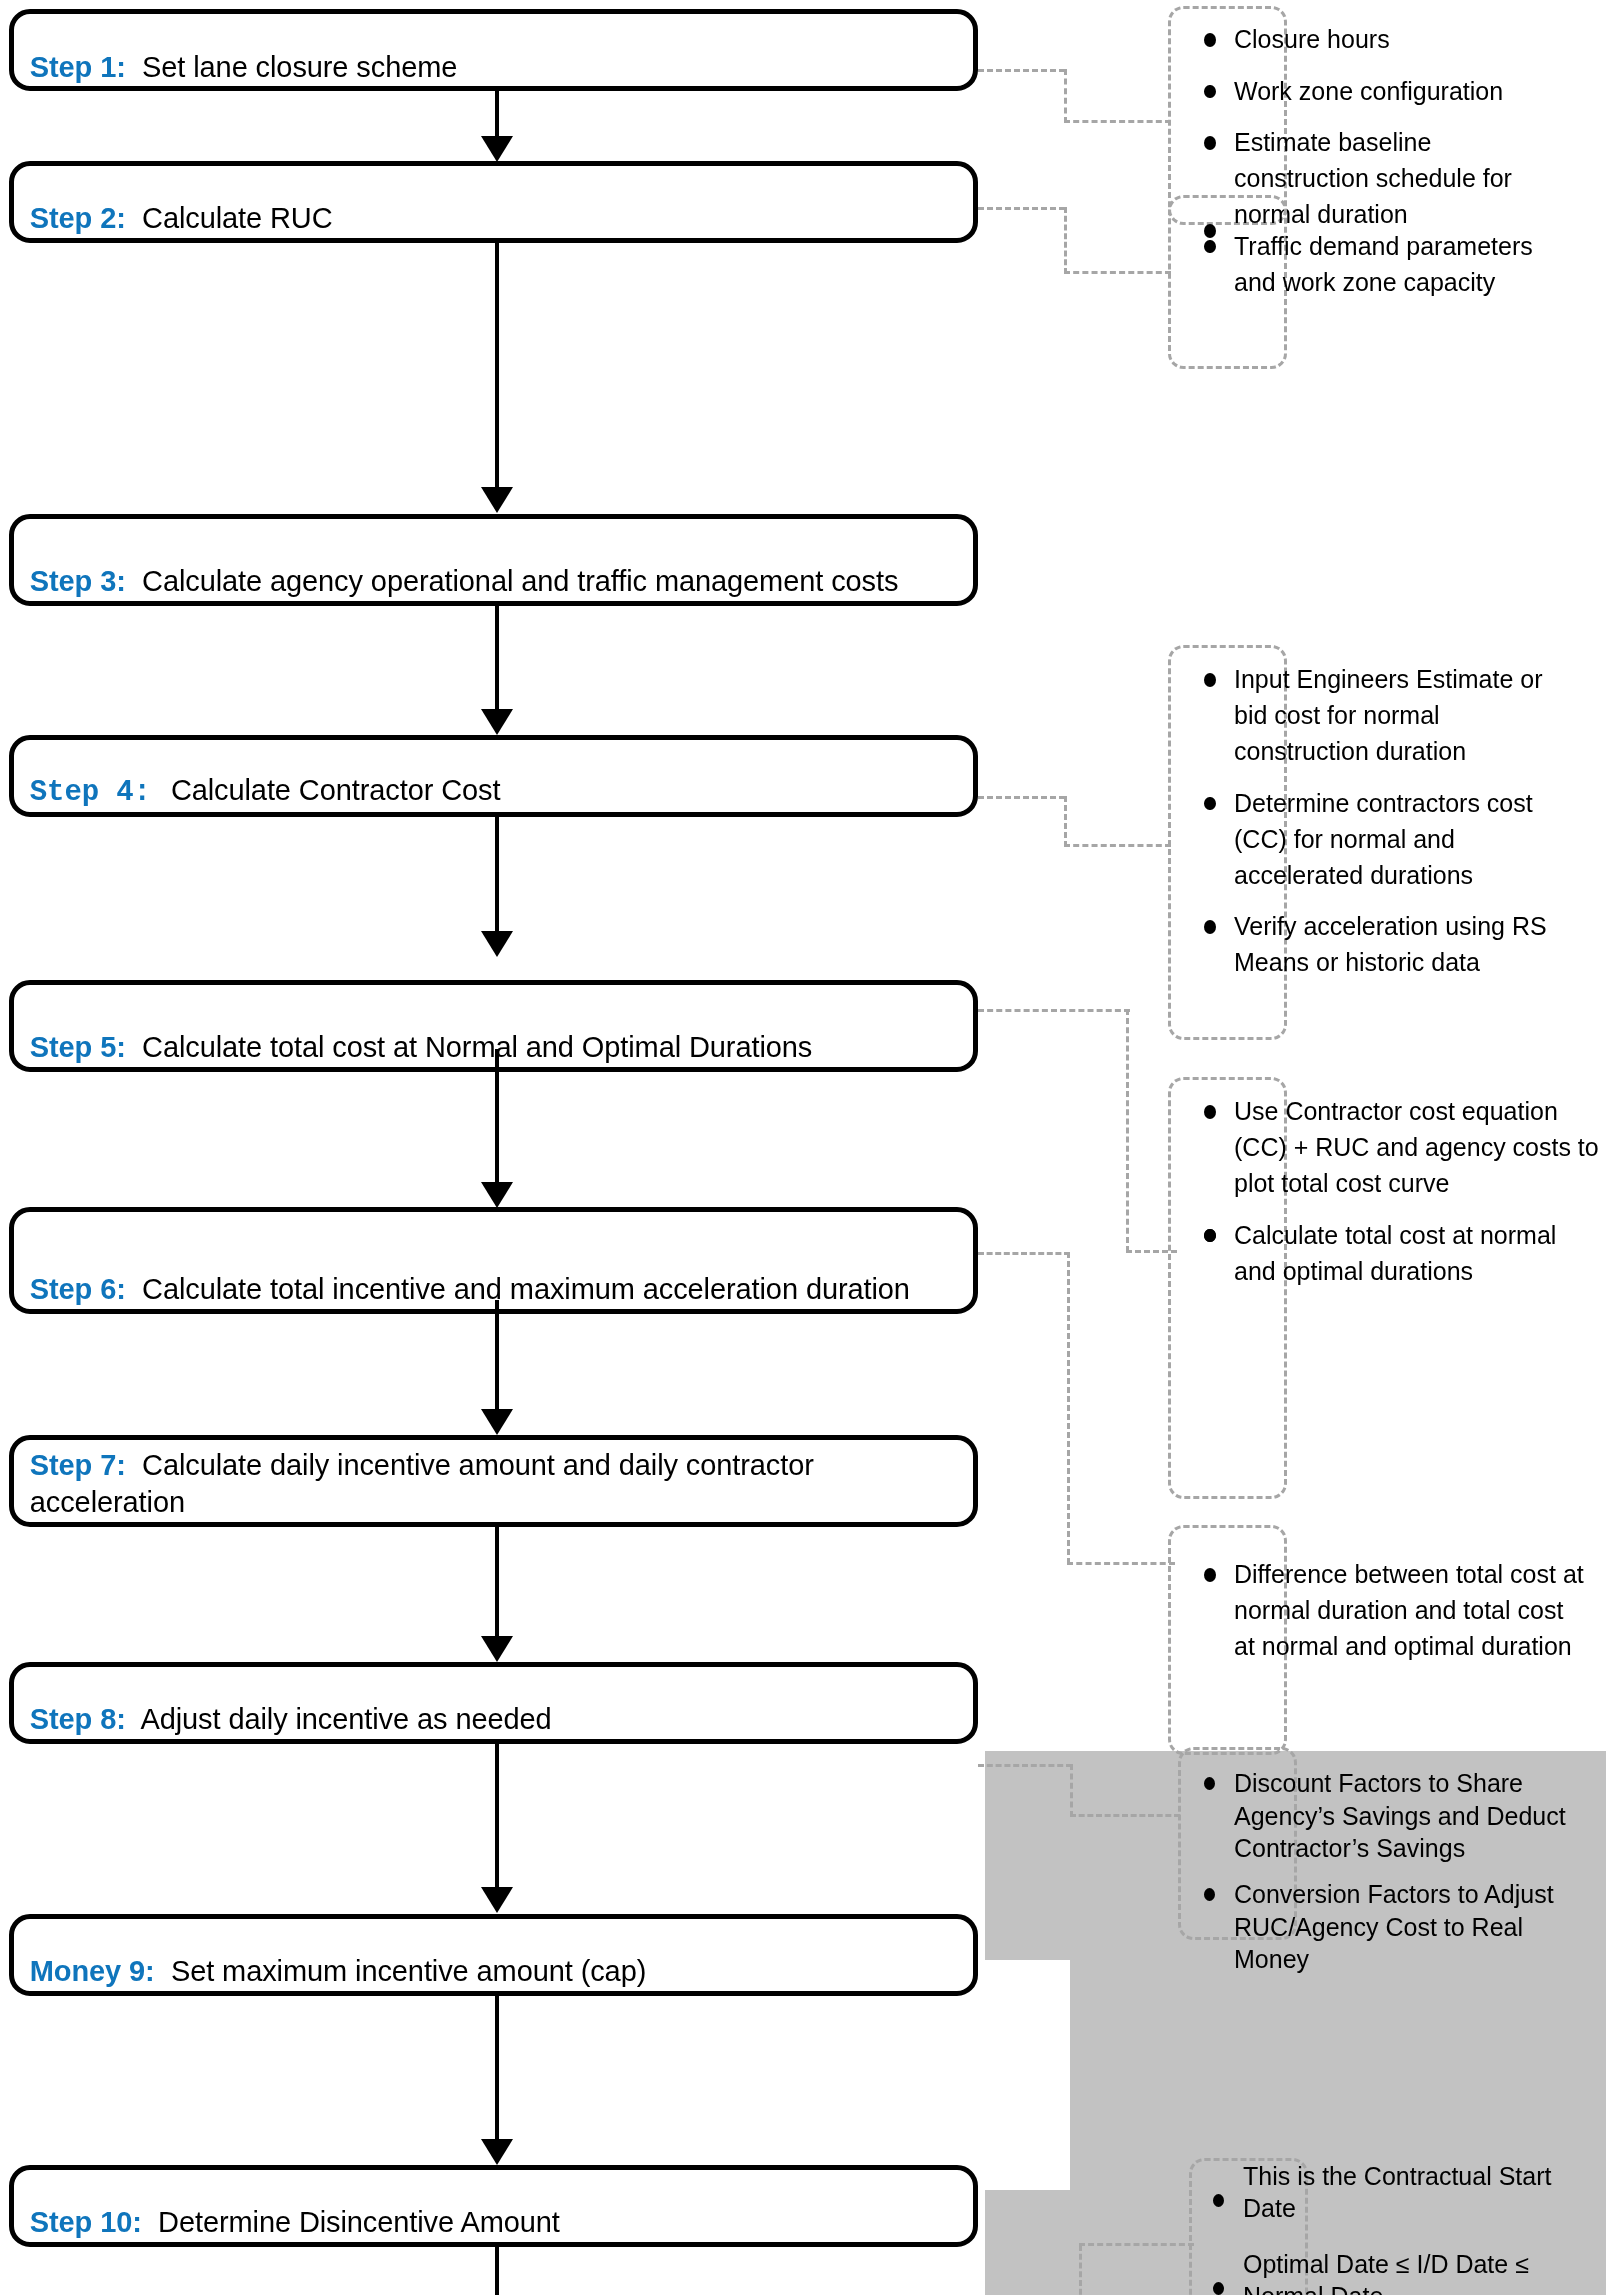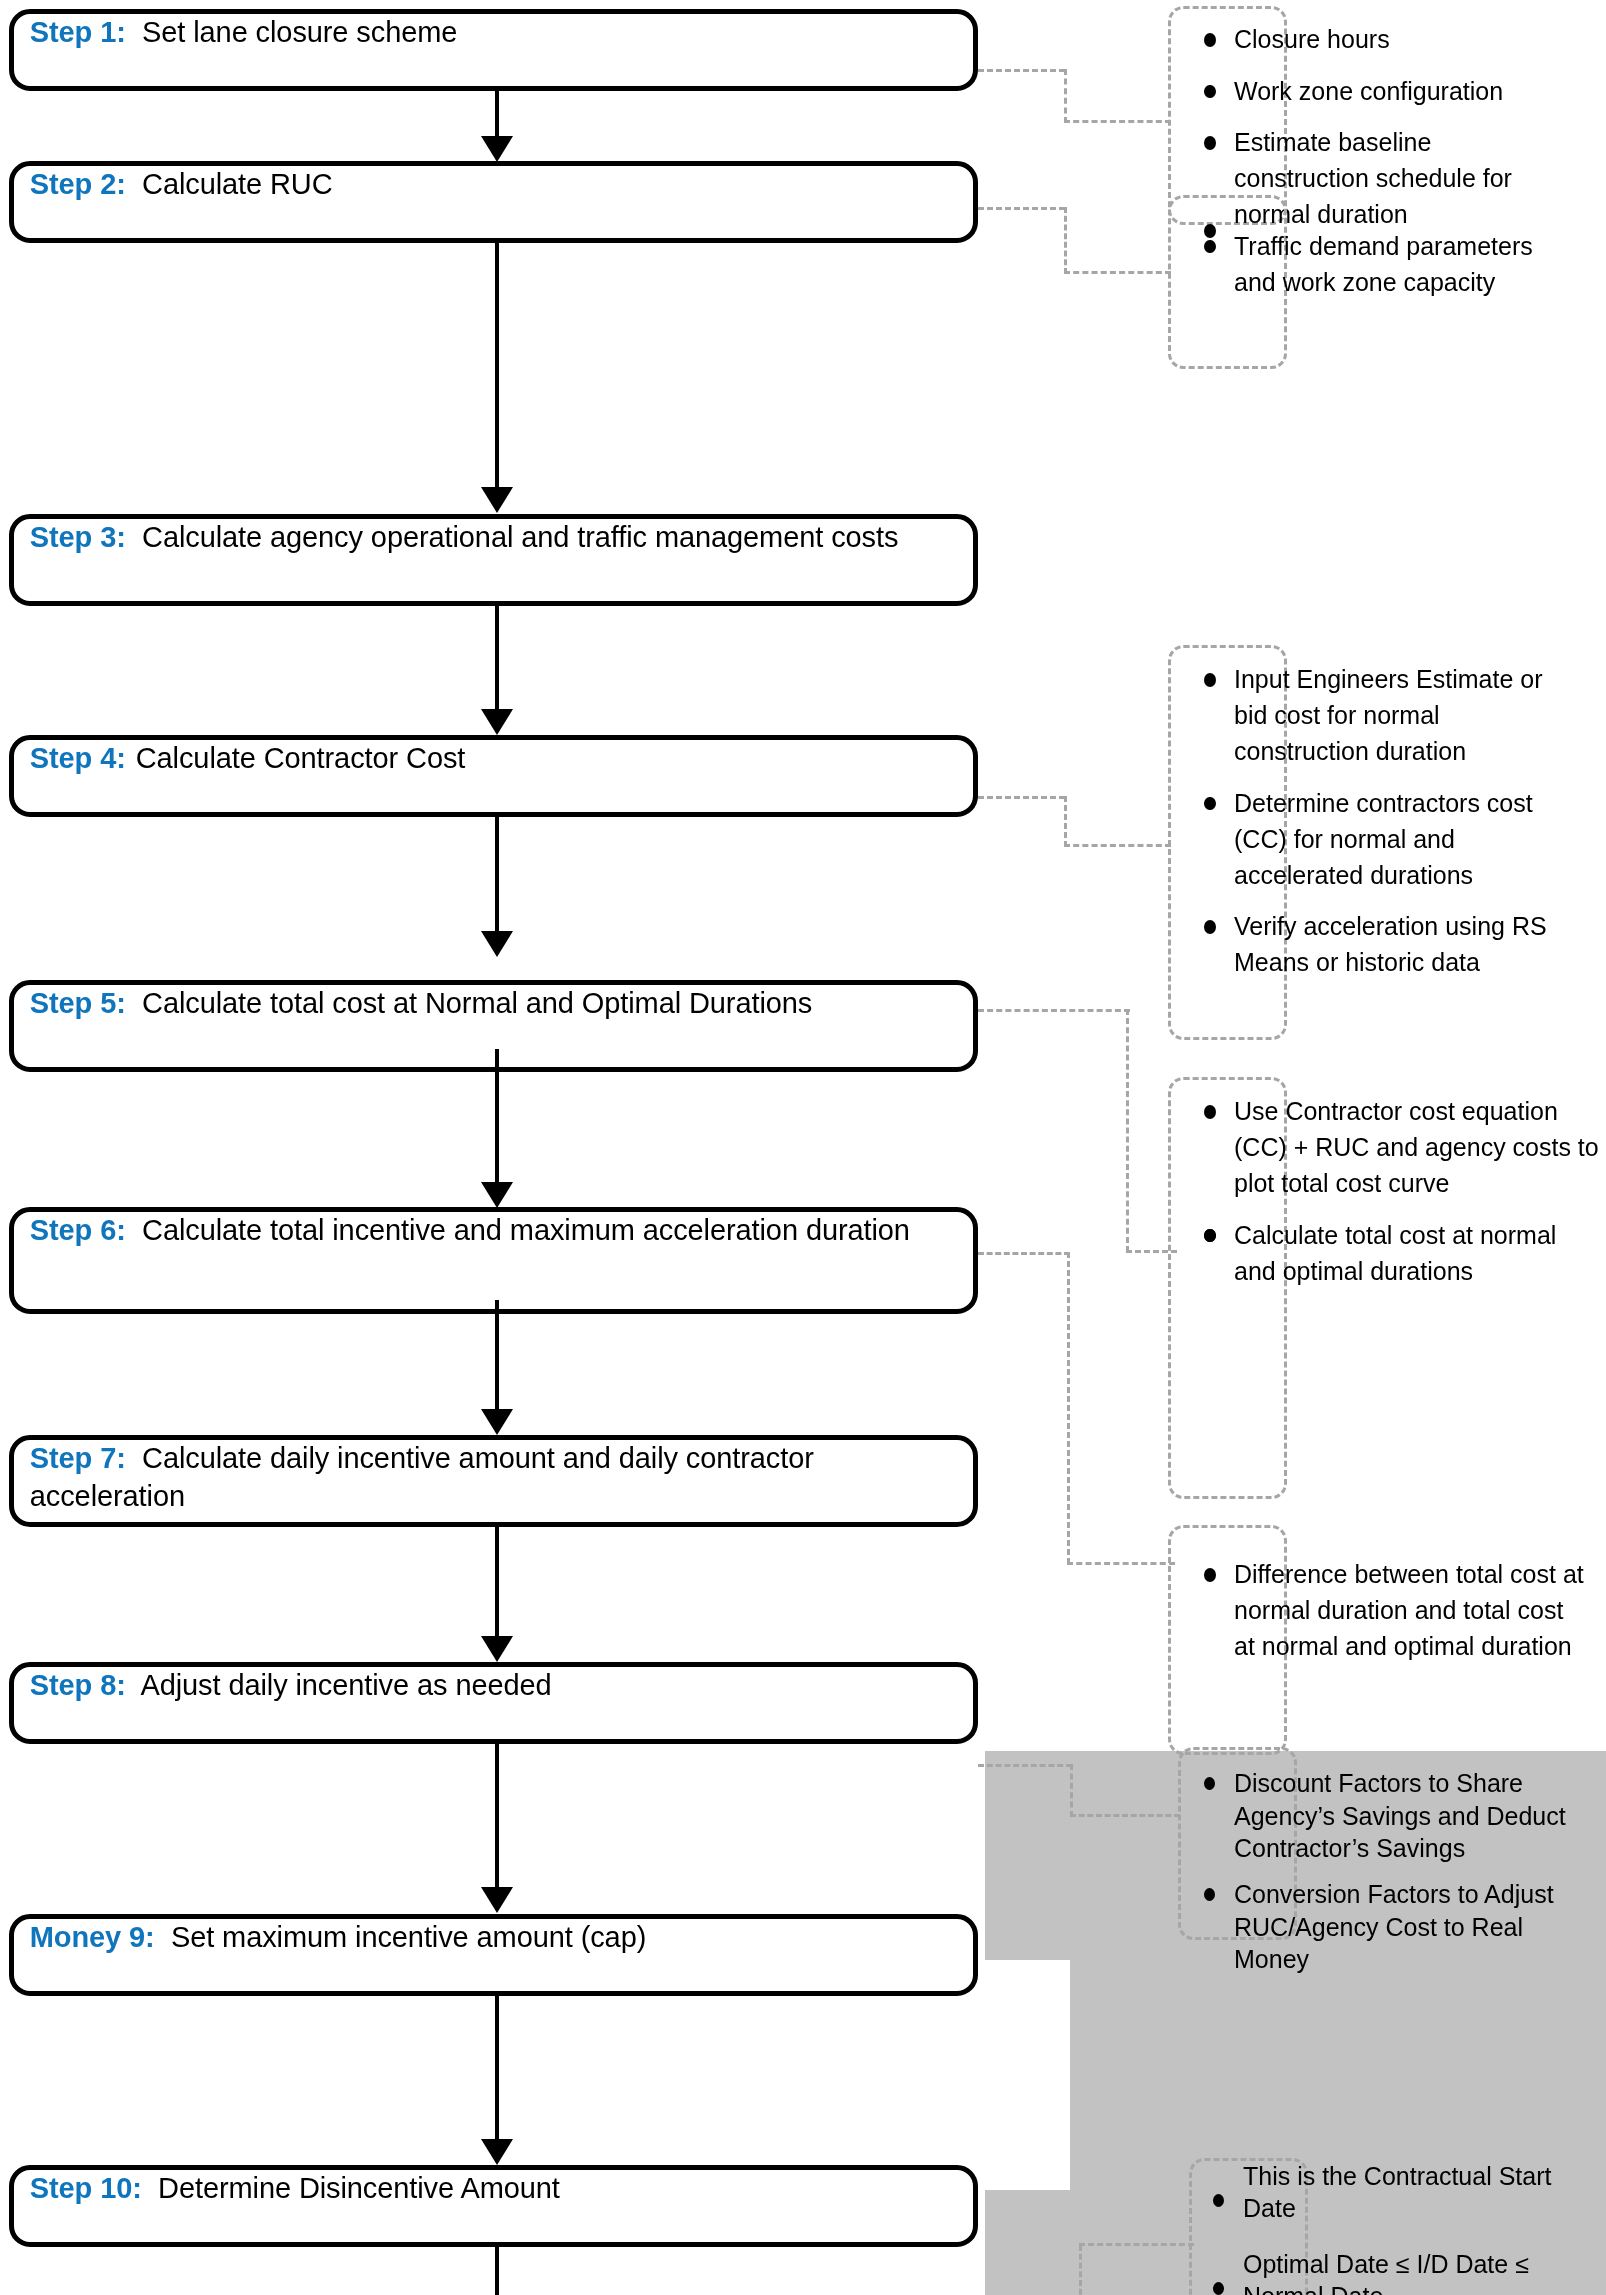--- a/index.html
+++ b/index.html
@@ -12,21 +12,21 @@
   
   .step-box{
     position:absolute;
     left:9.2px;
     width:969px;
     border:5px solid #000;
     border-radius:21px;
     background:#fff;
     box-sizing:border-box;
     display:flex;
-    align-items:flex-start;
+    align-items:flex-end;
     padding:0 15.6px;
   }
   .step-text{
     font-size:29px;
     line-height:1.30;
     color:#000;
     letter-spacing:-0.1px;
   }
   .step-label{color:#0f75bc;font-weight:bold;}
   .step-desc{color:#000;}
@@ -103,21 +103,21 @@
 
   <div class="step-box" style="top:514px;height:92px;">
     <div class="step-text">
       <span class="step-label" style="margin-right: 8.3px;">Step 3:</span>
       <span class="step-desc">Calculate agency operational and traffic management costs</span>
     </div>
   </div>
 
   <div class="step-box" style="top:735px;height:82px;">
     <div class="step-text">
-      <span class="step-label" style="margin-right: 2px;">Step 4:</span>
+      <span class="step-label" style="margin-right: 12px; font-family: Liberation Mono, monospace;">Step 4:</span>
       <span class="step-desc">Calculate Contractor Cost</span>
     </div>
   </div>
 
   <div class="step-box" style="top:952px;height:92px;margin-top:28px;">
     <div class="step-text">
       <span class="step-label" style="margin-right: 8.3px;">Step 5:</span>
       <span class="step-desc">Calculate total cost at Normal and Optimal Durations</span>
     </div>
   </div>

